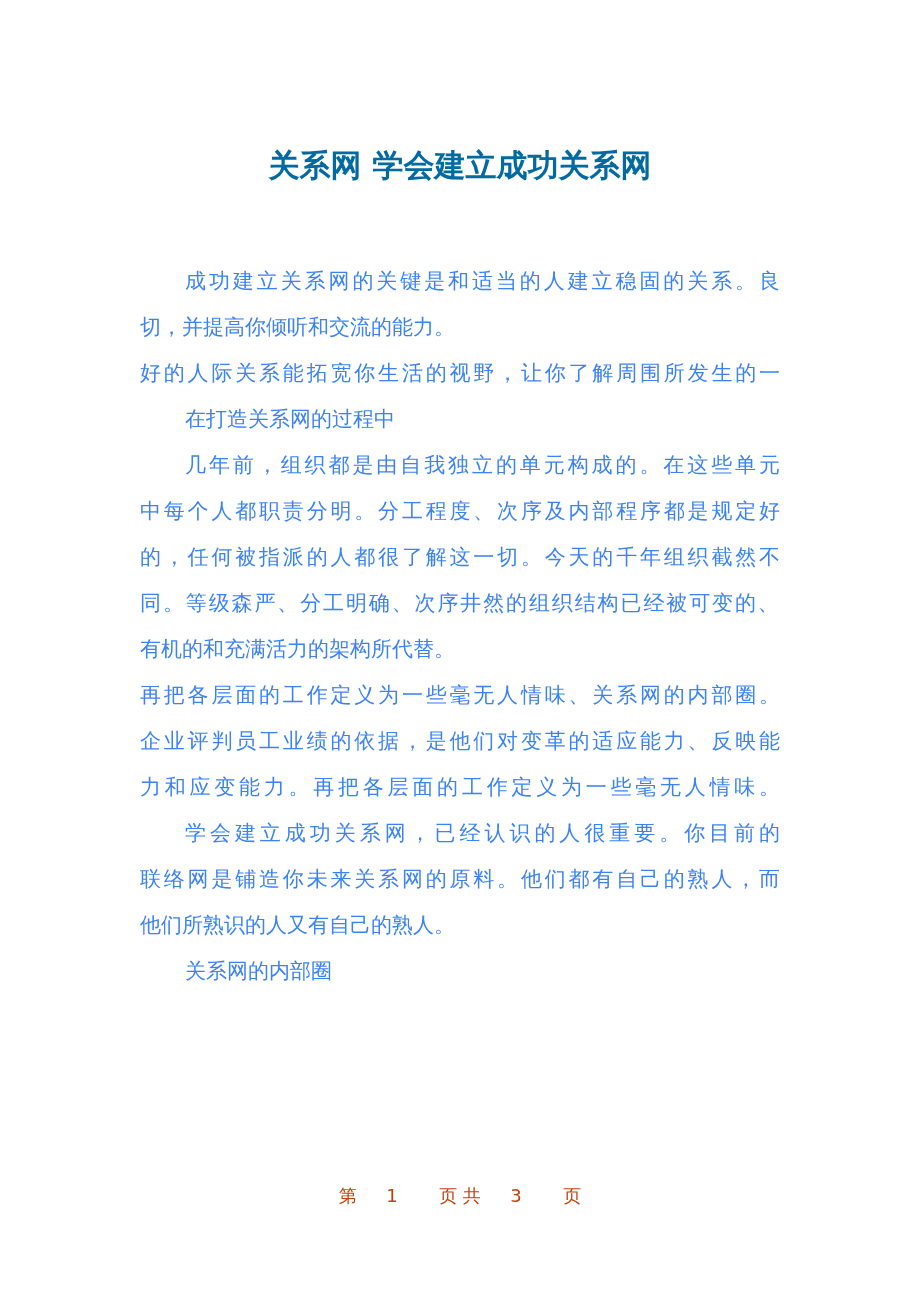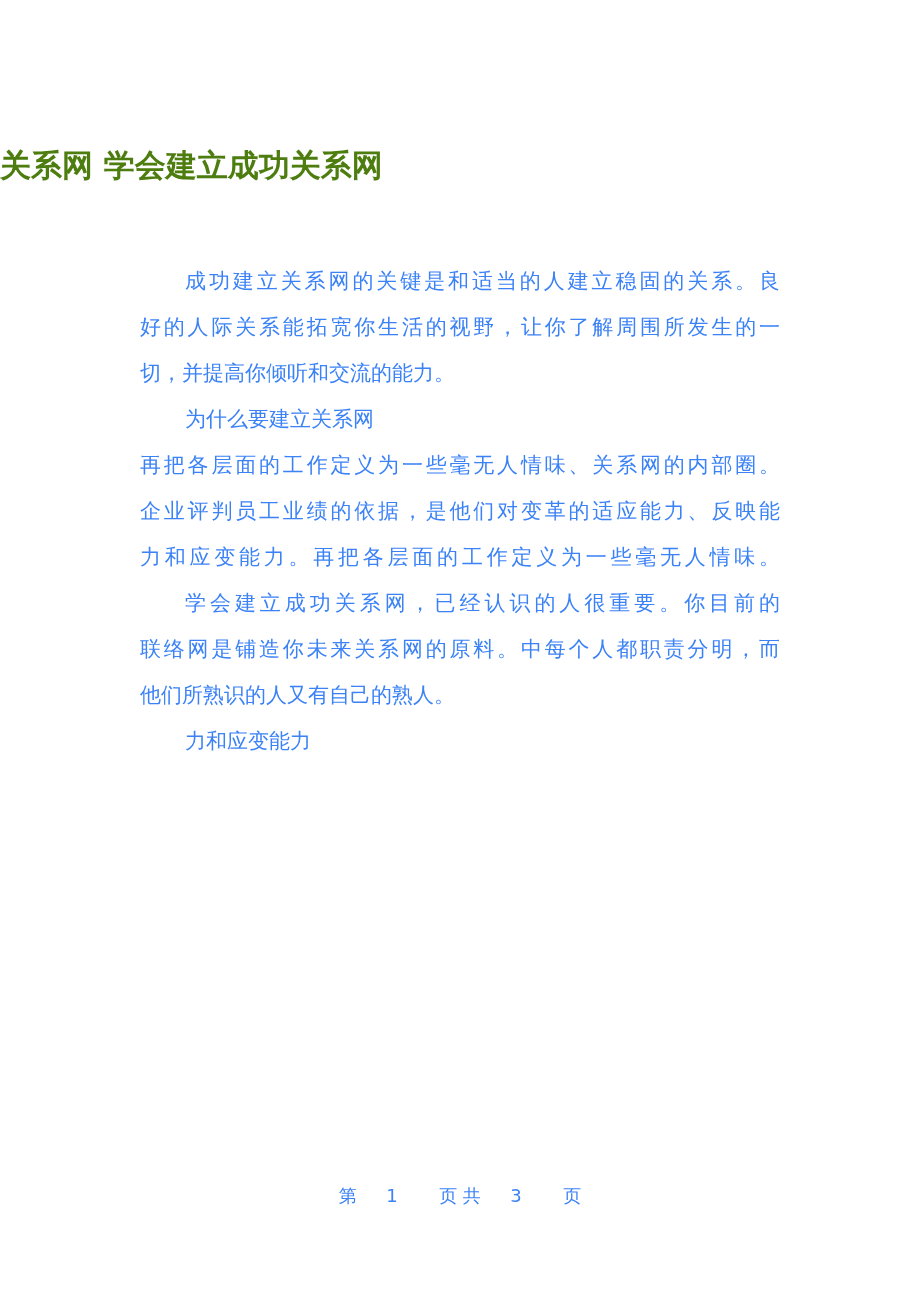--- a/index.html
+++ b/index.html
@@ -18,22 +18,22 @@
       position: absolute;
       left: 0; top: 0;
       width: 920px;
       height: 1302px;
     }
     .title {
       position: absolute;
       top: 143px;
       left: 0;
       width: 920px;
-      text-align: left;
-      color: #4d7c0f;
+      text-align: center;
+      color: #0369a1;
       font-weight: bold;
       font-size: 31px;
       line-height: 44px;
       letter-spacing: 0px;
     }
     .body-text {
       position: absolute;
       left: 140px;
       top: 258px;
       width: 640px;
@@ -52,21 +52,21 @@
     }
     .line.indent {
       padding-left: 45px;
     }
     .footer {
       position: absolute;
       top: 1183px;
       left: 0;
       width: 920px;
       text-align: center;
-      color: #3b82f6;
+      color: #c2410c;
       font-size: 18px;
       line-height: 26px;
       word-spacing: 0;
     }
     .footer span {
       display: inline-block;
     }
     .footer .gap-sm { width: 18px; }
     .footer .gap-md { width: 30px; }
   </style>
@@ -74,43 +74,50 @@
 <body>
 
 <div class="page">
 
   <h1 class="title" style="margin:0;">关系网 学会建立成功关系网</h1>
 
   <div class="body-text">
 
     <div>
       <span class="line indent">成功建立关系网的关键是和适当的人建立稳固的关系。良</span>
+      <span class="line last">切，并提高你倾听和交流的能力。</span>
       <span class="line">好的人际关系能拓宽你生活的视野，让你了解周围所发生的一</span>
-      <span class="line last">切，并提高你倾听和交流的能力。</span>
     </div>
 
     <div>
-      <span class="line indent last">为什么要建立关系网</span>
+      <span class="line indent last">在打造关系网的过程中</span>
     </div>
 
+    <div>
+      <span class="line indent">几年前，组织都是由自我独立的单元构成的。在这些单元</span>
+      <span class="line">中每个人都职责分明。分工程度、次序及内部程序都是规定好</span>
+      <span class="line">的，任何被指派的人都很了解这一切。今天的千年组织截然不</span>
+      <span class="line" style="letter-spacing:1.2px;">同。等级森严、分工明确、次序井然的组织结构已经被可变的、</span>
+      <span class="line last">有机的和充满活力的架构所代替。</span>
+    </div>
 
     <div>
       <span class="line">再把各层面的工作定义为一些毫无人情味、关系网的内部圈。</span>
       <span class="line">企业评判员工业绩的依据，是他们对变革的适应能力、反映能</span>
       <span class="line">力和应变能力。再把各层面的工作定义为一些毫无人情味。</span>
     </div>
 
     <div>
       <span class="line indent">学会建立成功关系网，已经认识的人很重要。你目前的</span>
-      <span class="line">联络网是铺造你未来关系网的原料。中每个人都职责分明，而</span>
+      <span class="line">联络网是铺造你未来关系网的原料。他们都有自己的熟人，而</span>
       <span class="line last">他们所熟识的人又有自己的熟人。</span>
     </div>
 
     <div>
-      <span class="line indent last">力和应变能力</span>
+      <span class="line indent last">关系网的内部圈</span>
     </div>
 
 
   </div>
 
   <div class="footer">
     <span>第</span>
     <span class="gap-sm"></span>
     <span>1</span>
     <span class="gap-md"></span>

